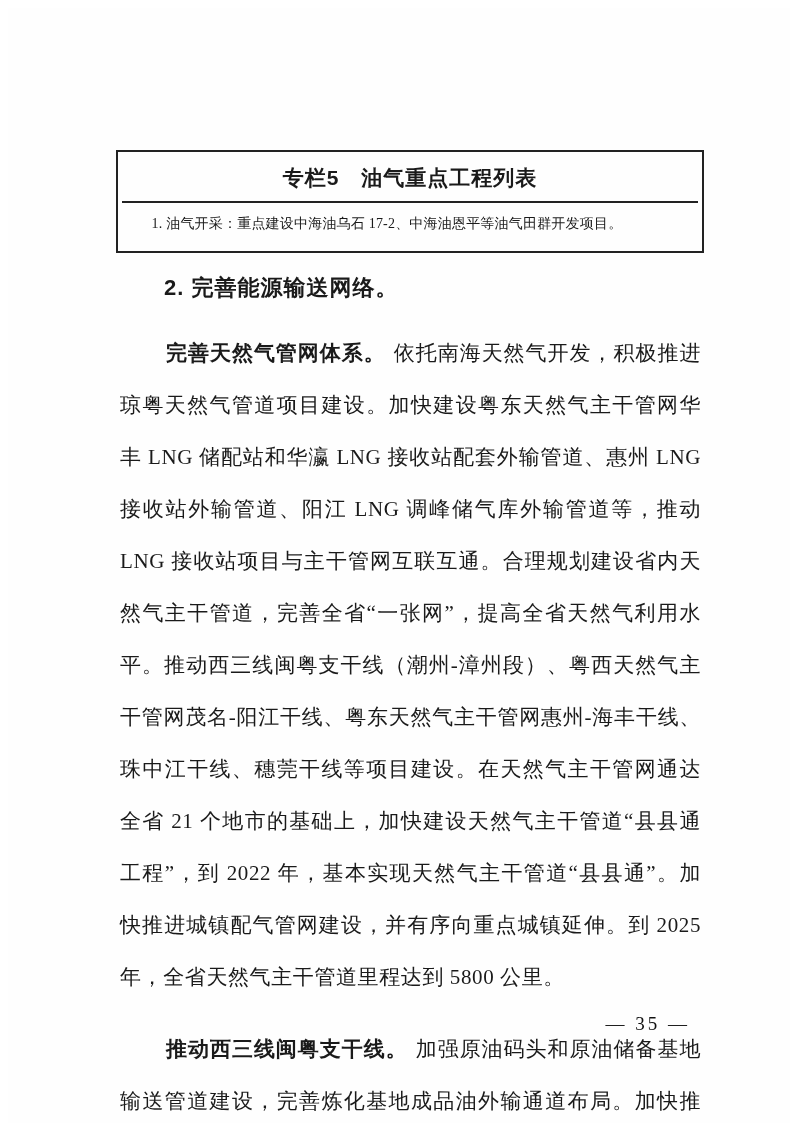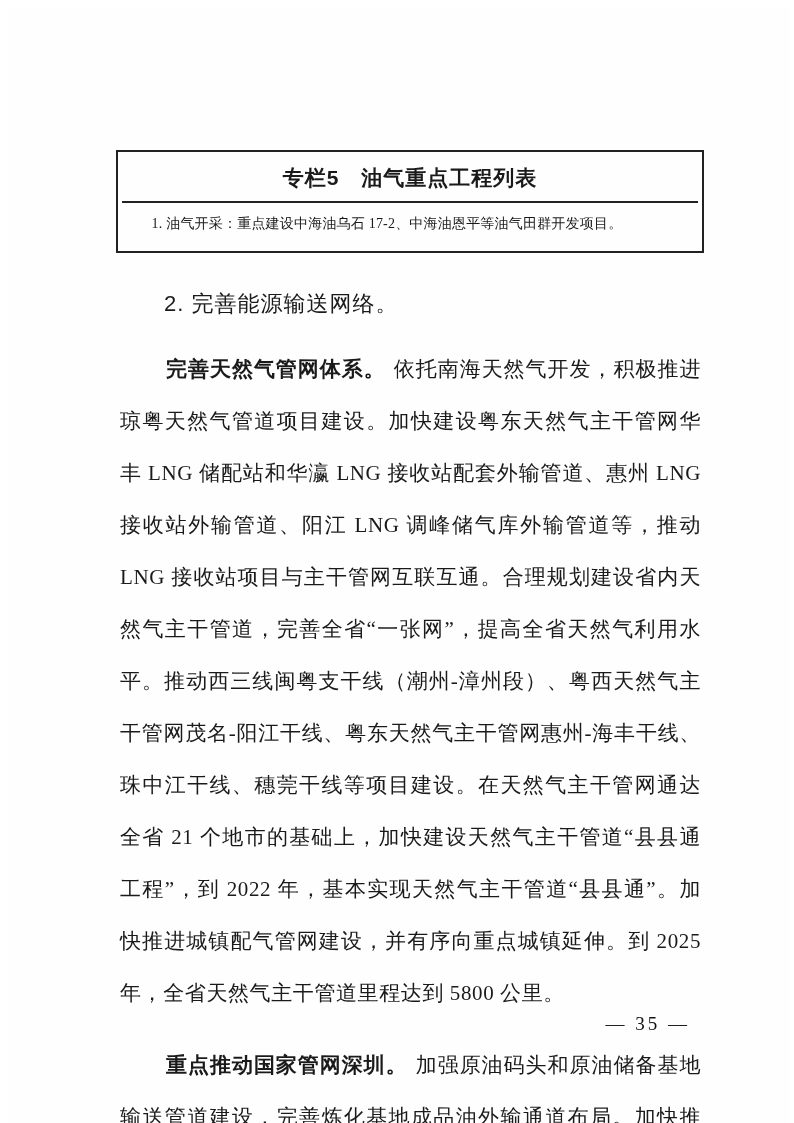--- a/index.html
+++ b/index.html
@@ -38,24 +38,24 @@
     padding: 4px 6px 6px 6px;
   }
   .box-item {
     font-size: 14px;
     line-height: 26px;
     text-align: justify;
     text-indent: 1.4em;
     letter-spacing: 0.2px;
   }
   .section-heading {
-    margin-top: 28px;
+    margin-top: 12px;
     font-family: "Liberation Sans", sans-serif;
     font-size: 22px;
-    font-weight: normal;
+    font-weight: bold;
     text-indent: 2em;
     line-height: 38px;
     letter-spacing: 1px;
   }
   .para {
     font-size: 21px;
     line-height: 52px;
     text-align: justify;
     text-indent: 2em;
     letter-spacing: 0.6px;
@@ -84,18 +84,18 @@
       <div class="box-title">专栏5　油气重点工程列表</div>
       <div class="box-body">
         <p class="box-item">1. 油气开采：重点建设中海油乌石 17-2、中海油恩平等油气田群开发项目。</p>
       </div>
     </div>
 
     <h3 class="section-heading">2. 完善能源输送网络。</h3>
 
     <p class="para"><span class="lead">完善天然气管网体系。</span><span>依托南海天然气开发，积极推进琼粤天然气管道项目建设。加快建设粤东天然气主干管网华丰 LNG 储配站和华瀛 LNG 接收站配套外输管道、惠州 LNG 接收站外输管道、阳江 LNG 调峰储气库外输管道等，推动 LNG 接收站项目与主干管网互联互通。合理规划建设省内天然气主干管道，完善全省“一张网”，提高全省天然气利用水平。推动西三线闽粤支干线（潮州-漳州段）、粤西天然气主干管网茂名-阳江干线、粤东天然气主干管网惠州-海丰干线、珠中江干线、穗莞干线等项目建设。在天然气主干管网通达全省 21 个地市的基础上，加快建设天然气主干管道“县县通工程”，到 2022 年，基本实现天然气主干管道“县县通”。加快推进城镇配气管网建设，并有序向重点城镇延伸。到 2025 年，全省天然气主干管道里程达到 5800 公里。</span></p>
 
-    <p class="para"><span class="lead">重点推动国家管网深圳。</span><span>加强原油码头和原油储备基地输送管道建设，完善炼化基地成品油外输通道布局。加快推进珠三角成品油管道互联互通工程和博贺新港—茂名石化原油成品油管道项目建设。大力推进成品油库等储运设施互联互通，形成连接</span></p>
+    <p class="para"><span class="lead">推动西三线闽粤支干线。</span><span>加强原油码头和原油储备基地输送管道建设，完善炼化基地成品油外输通道布局。加快推进珠三角成品油管道互联互通工程和博贺新港—茂名石化原油成品油管道项目建设。大力推进成品油库等储运设施互联互通，形成连接</span></p>
 
   </div>
 
   <div class="page-number">— 35 —</div>
 </div>
 
 </body></html>

